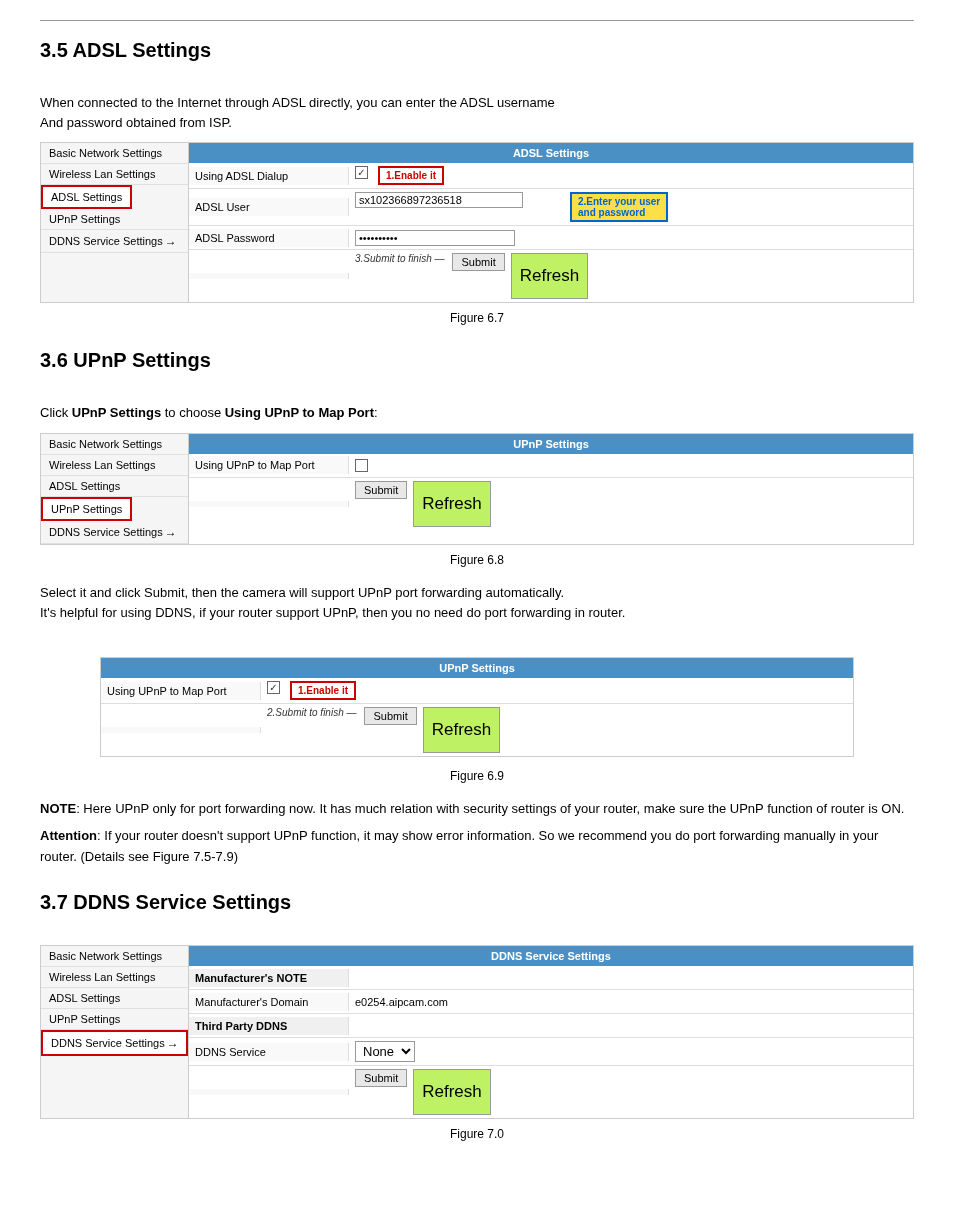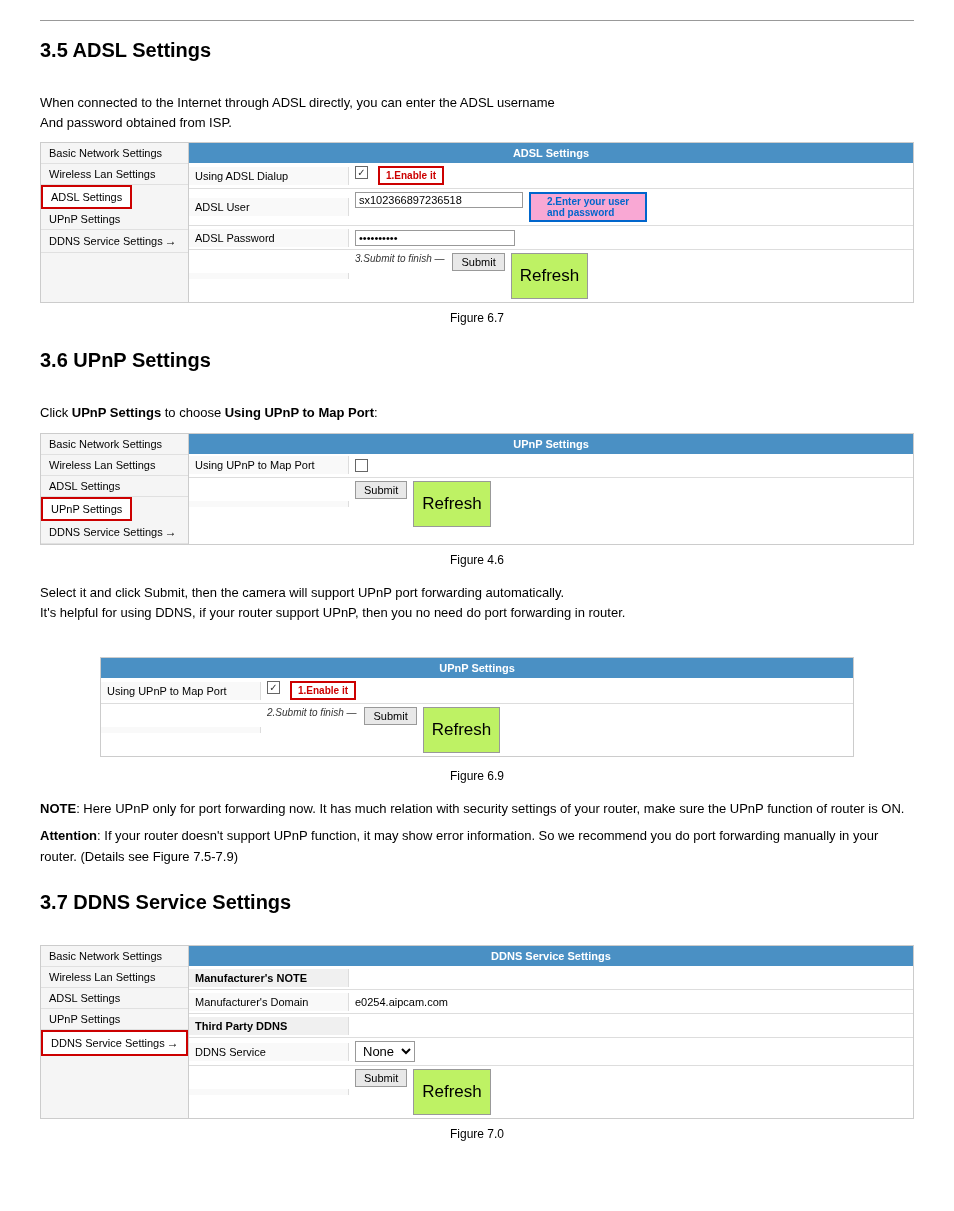--- a/index.html
+++ b/index.html
@@ -134,25 +134,26 @@
       border: 2px solid #cc0000;
       padding: 2px 6px;
       font-size: 10px;
       color: #cc0000;
       font-weight: bold;
       display: inline-block;
       margin-left: 4px;
     }
     .annotation-blue {
       border: 2px solid #0066cc;
-      padding: 2px 16px;
+      padding: 2px 6px;
       font-size: 10px;
       color: #0066cc;
       font-weight: bold;
-      background: #f9a8d4;
+      background: #fde047;
+      margin-left: 41px;
     }
     .submit-annotation {
       font-size: 10px;
       color: #333;
       font-style: italic;
       margin-right: 2px;
     }
     .figure-caption {
       text-align: center;
       font-size: 12px;
@@ -277,21 +278,21 @@
       </div>
       <div class="panel-row">
         <div class="panel-label"></div>
         <div class="panel-value">
           <button class="btn-submit">Submit</button>
           <button class="btn-refresh">Refresh</button>
         </div>
       </div>
     </div>
   </div>
-  <div class="figure-caption">Figure 4.6</div>
+  <div class="figure-caption">Figure 6.8</div>
 
   <div class="note-text">
     <span>Select it and click Submit, then the camera will support UPnP port forwarding automatically.</span><br>
     <span>It's helpful for using DDNS, if your router support UPnP, then you no need do port forwarding in router.</span>
   </div>
   <br>
 
   
   <div class="upnp-second-wrapper">
     <div class="panel-header">UPnP Settings</div>

